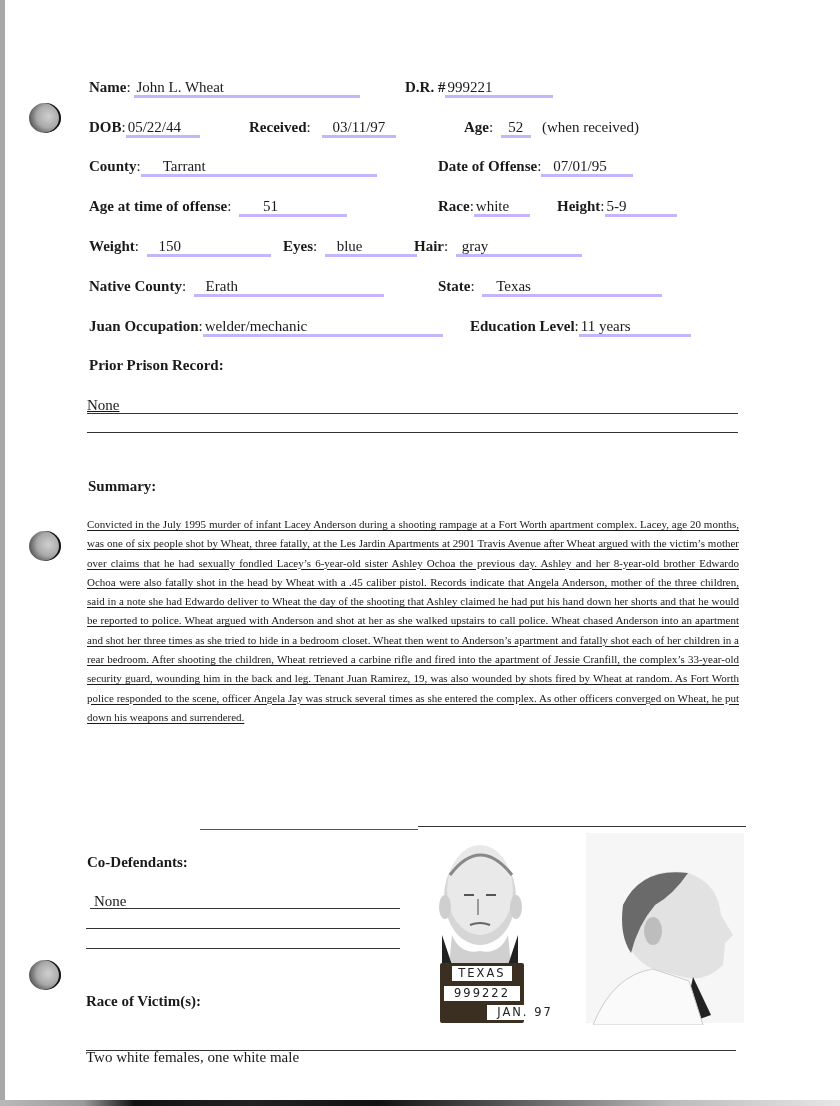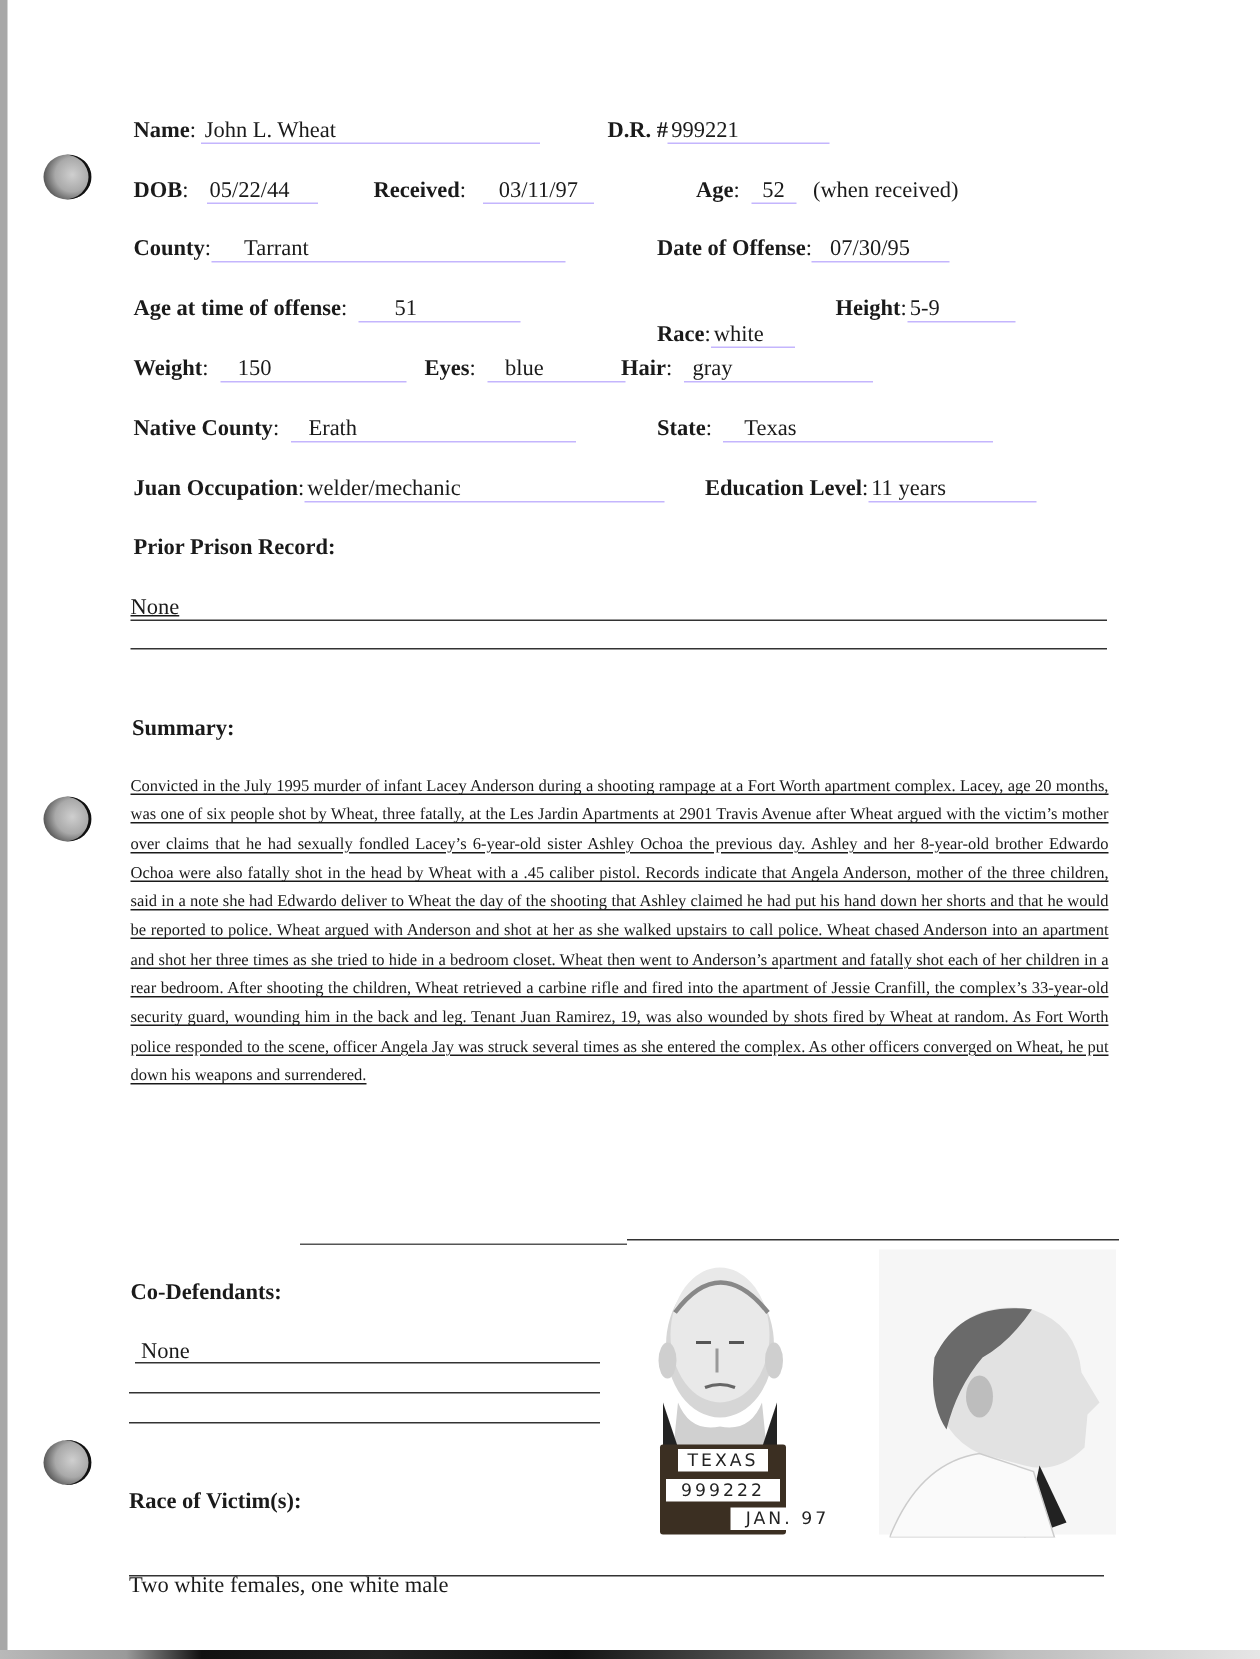--- a/index.html
+++ b/index.html
@@ -11,21 +11,21 @@
   }
   .scan-edge-left { position: absolute; left: 0; top: 0; width: 5px; height: 1100px; background: #a8a8a8; }
   .scan-edge-bottom { position: absolute; left: 0; bottom: 0; width: 840px; height: 6px;
     background: linear-gradient(90deg, #b9b9b9 0%, #9a9a9a 10%, #111 16%, #222 30%, #111 45%, #555 60%, #bbb 80%, #e6e6e6 100%); }
   .hole { position: absolute; width: 32px; height: 30px; border-radius: 50%;
     background: radial-gradient(circle at 60% 45%, #cfcfcf 0%, #a9a9a9 45%, #5a5a5a 75%, #1e1e1e 100%);
     box-shadow: -2px 0 0 #111 inset; }
   .field { position: absolute; font-size: 15px; white-space: nowrap; line-height: 18px; }
   .lbl { font-weight: bold; }
   .val {
-    display: inline-block; border-bottom: 1px solid #c4b5fd; padding: 0 2px;
+    display: inline-block; border-bottom: 3px solid #c4b5fd; padding: 0 2px;
     line-height: 16px; vertical-align: baseline;
   }
   .rule { position: absolute; height: 1px; background: #333; }
   .heading { position: absolute; font-size: 15px; font-weight: bold; }
   .summary {
     position: absolute; left: 87px; top: 515px; width: 652px;
     font-size: 11px; line-height: 19.3px; text-align: justify;
     text-decoration: underline; text-decoration-thickness: 1px; text-underline-offset: 2px;
   }
   .free-text { position: absolute; font-size: 15px; }
@@ -52,44 +52,44 @@
 
 <div class="field" style="left:89px; top:78px;">
   <span class="lbl">Name</span>:
   <span class="val" style="width:222px;">John L. Wheat</span>
 </div>
 <div class="field" style="left:405px; top:78px;">
   <span class="lbl">D.R. #</span><span class="val" style="width:104px;">999221</span>
 </div>
 
 <div class="field" style="left:89px; top:118px;">
-  <span class="lbl">DOB</span>:<span class="val" style="width:70px;margin-left:12px;">05/22/44</span>
+  <span class="lbl">DOB</span>:<span class="val" style="width:70px;">05/22/44</span>
 </div>
 <div class="field" style="left:249px; top:118px;">
   <span class="lbl">Received</span>:&nbsp;&nbsp;
   <span class="val" style="width:70px; text-align:center;">03/11/97</span>
 </div>
 <div class="field" style="left:464px; top:118px;">
   <span class="lbl">Age</span>:&nbsp;
   <span class="val" style="width:26px; text-align:center;">52</span>
   &nbsp;&nbsp;<span>(when received)</span>
 </div>
 
 <div class="field" style="left:89px; top:157px;">
   <span class="lbl">County</span>:<span class="val" style="width:212px; padding-left:22px;">Tarrant</span>
 </div>
 <div class="field" style="left:438px; top:157px;">
-  <span class="lbl">Date of Offense</span>:<span class="val" style="width:78px; padding-left:12px;">07/30/95</span>
+  <span class="lbl">Date of Offense</span>:<span class="val" style="width:78px; padding-left:12px;">07/01/95</span>
 </div>
 
 <div class="field" style="left:89px; top:197px;">
   <span class="lbl">Age at time of offense</span>:&nbsp;
   <span class="val" style="width:82px; padding-left:24px;">51</span>
 </div>
-<div class="field" style="left:438px; top:197px;margin-top:17px;">
+<div class="field" style="left:438px; top:197px;">
   <span class="lbl">Race</span>:<span class="val" style="width:52px;">white</span>
 </div>
 <div class="field" style="left:557px; top:197px;">
   <span class="lbl">Height</span>:<span class="val" style="width:68px;">5-9</span>
 </div>
 
 <div class="field" style="left:89px; top:237px;">
   <span class="lbl">Weight</span>:&nbsp;
   <span class="val" style="width:110px; padding-left:12px;">150</span>
 </div>

